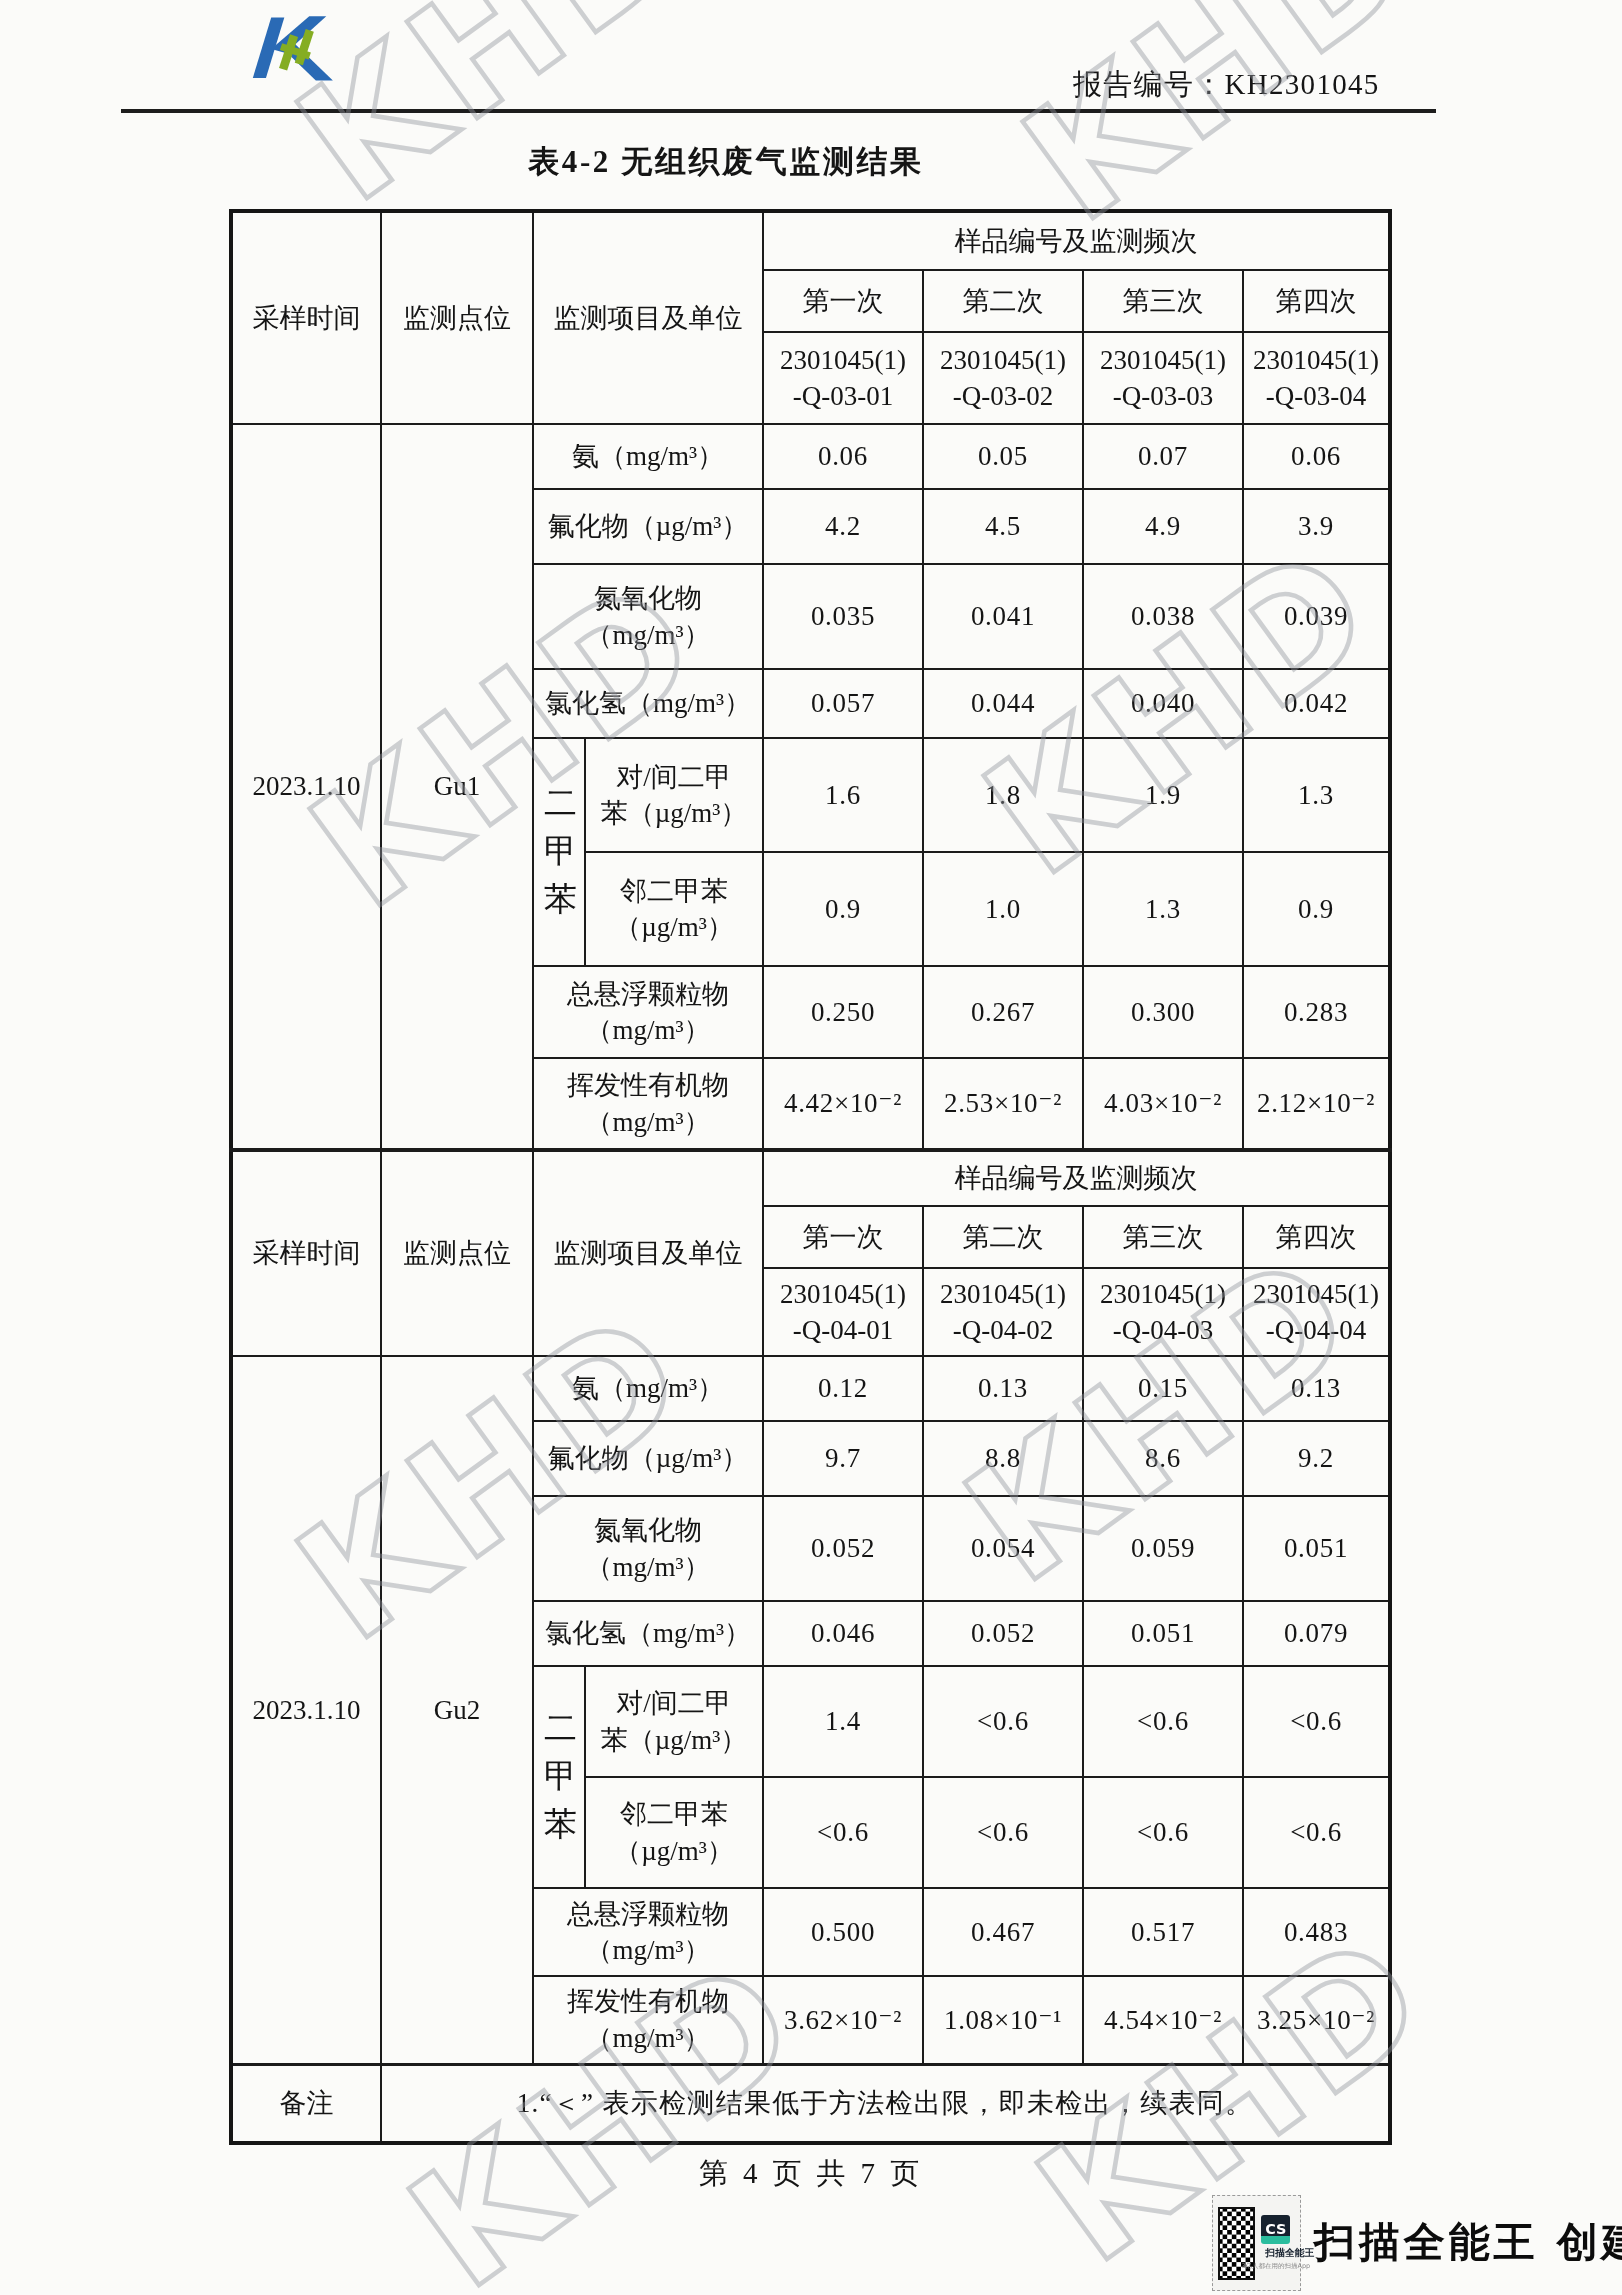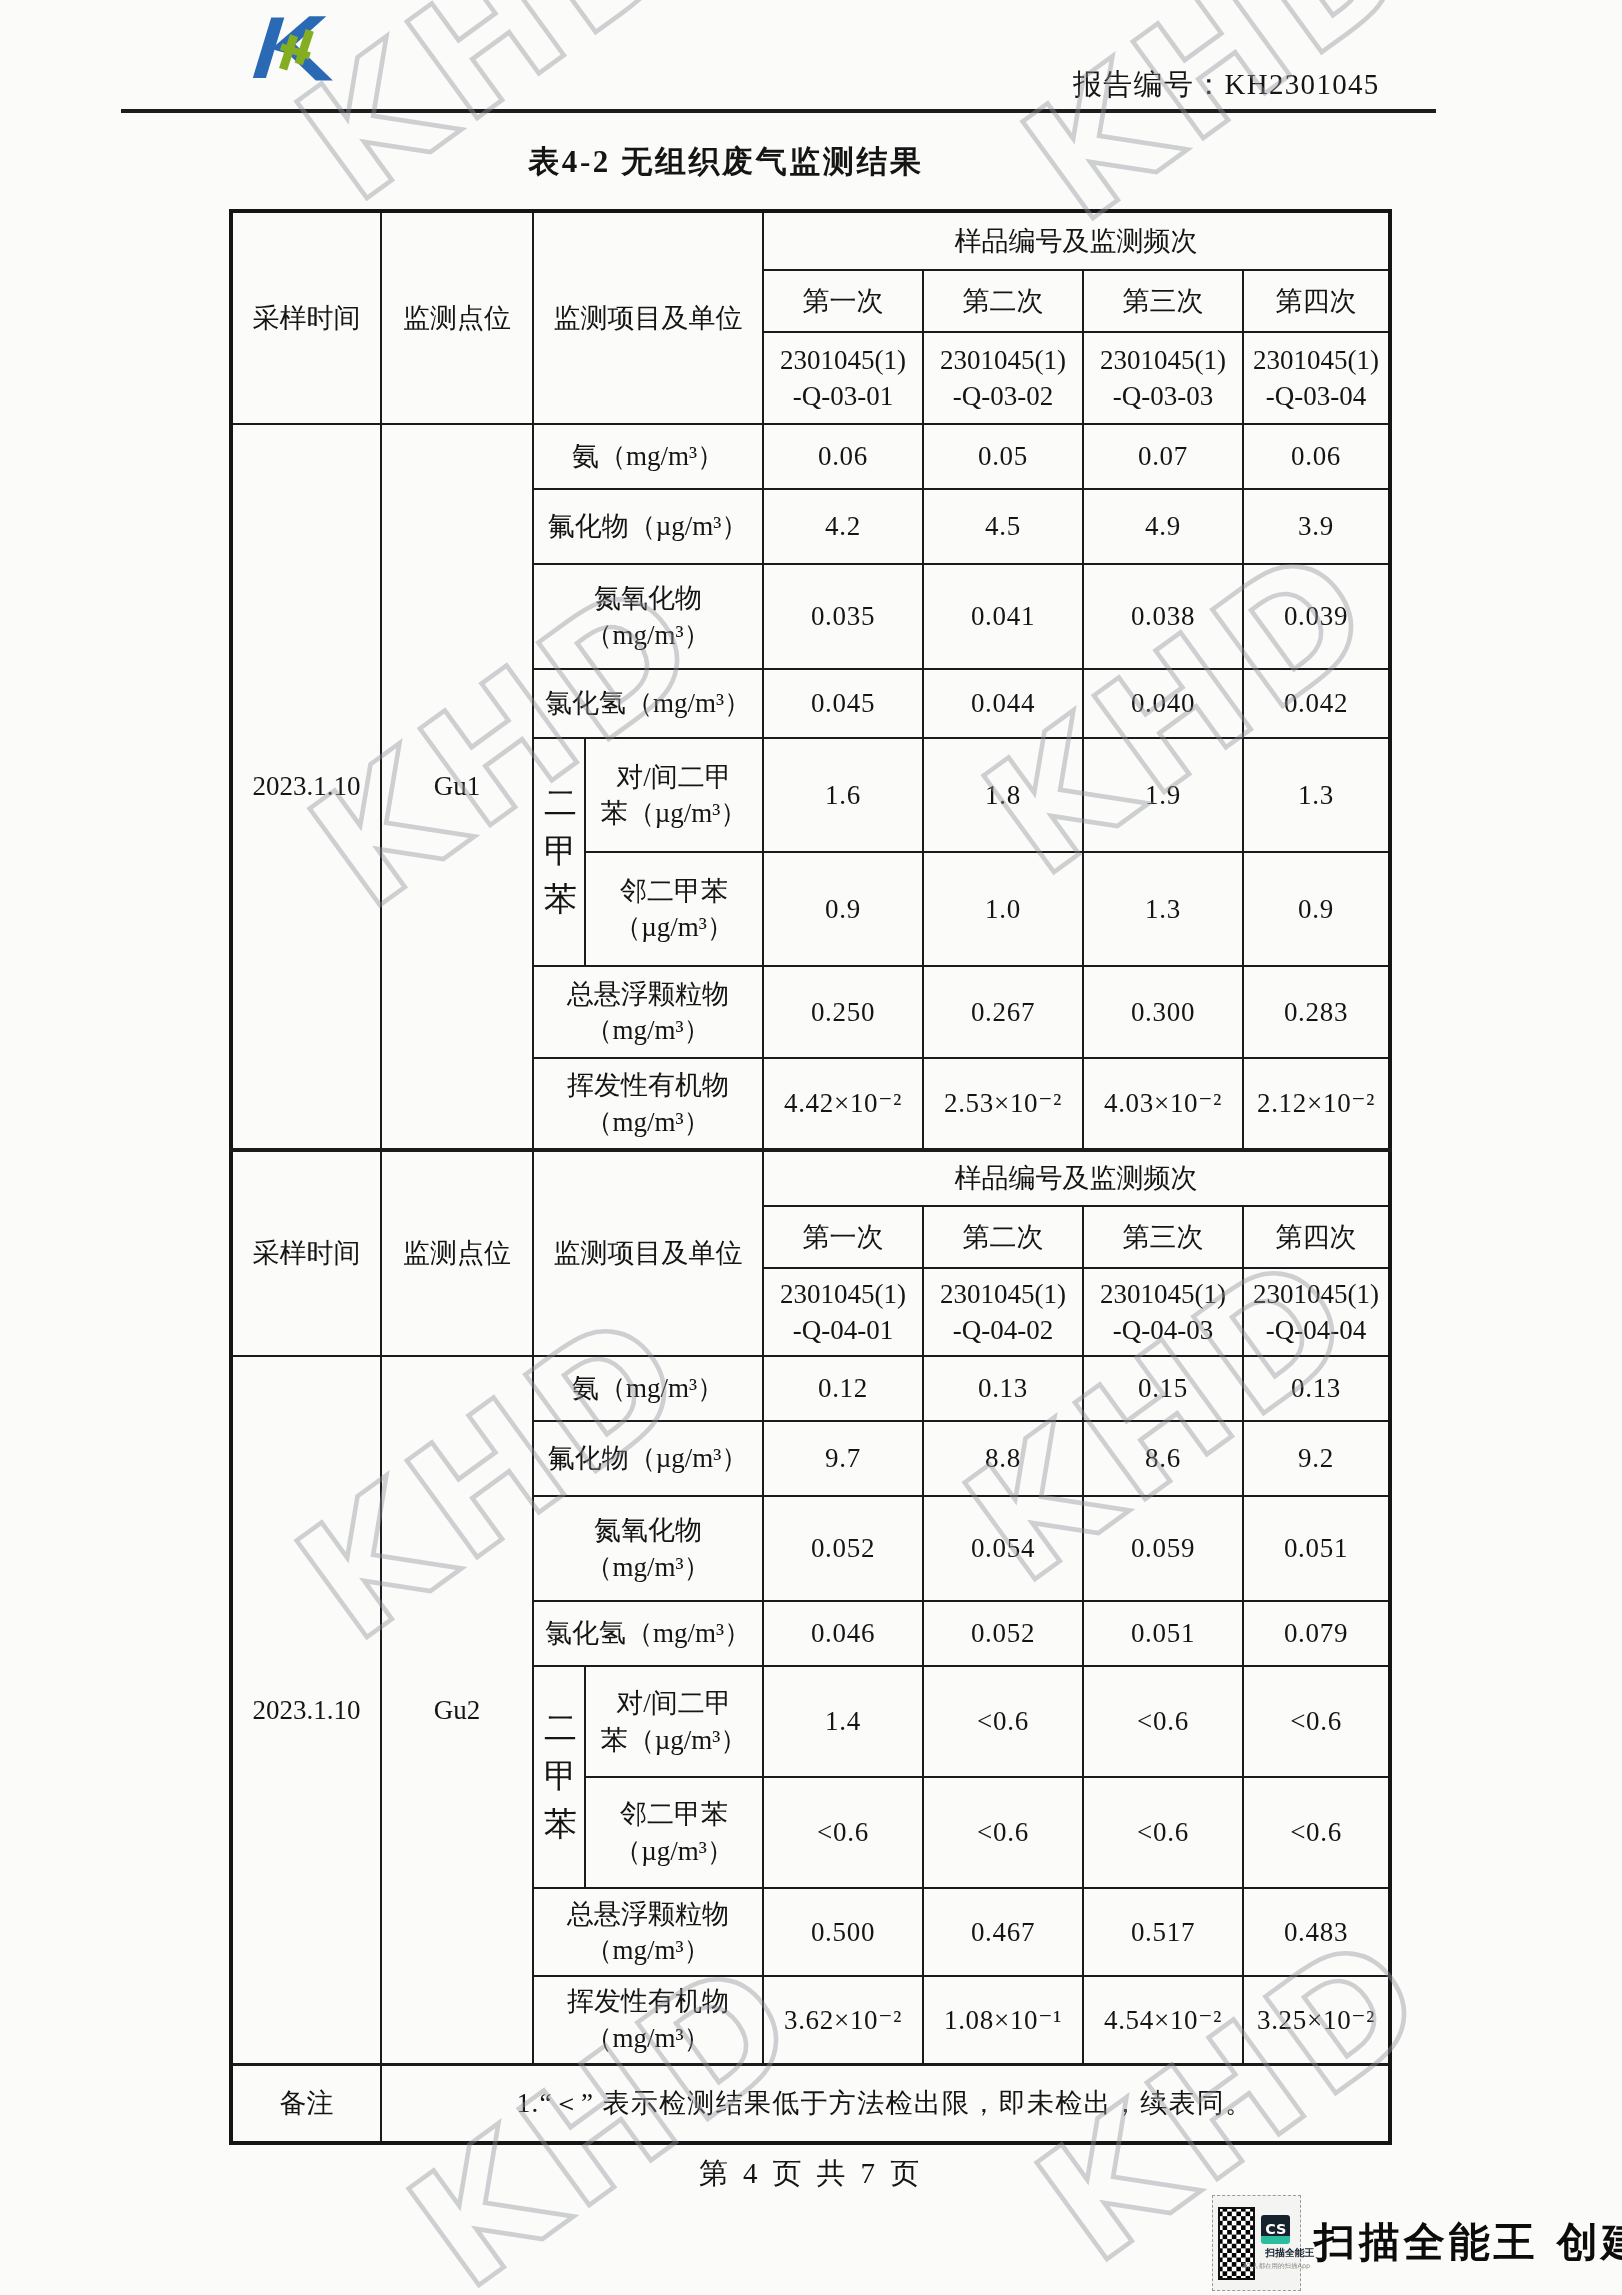--- a/index.html
+++ b/index.html
@@ -151,21 +151,21 @@
   </tr>
   <tr style="height:105px">
     <td colspan="2" class="lbl"><span>氮氧化物</span><span class="l2">（mg/m³）</span></td>
     <td class="val">0.035</td>
     <td class="val">0.041</td>
     <td class="val">0.038</td>
     <td class="val">0.039</td>
   </tr>
   <tr style="height:69px">
     <td colspan="2" class="lbl">氯化氢（mg/m³）</td>
-    <td class="val">0.045</td>
+    <td class="val">0.057</td>
     <td class="val">0.044</td>
     <td class="val">0.040</td>
     <td class="val">0.042</td>
   </tr>
   <tr style="height:114px">
     <td rowspan="2" class="vgroup">
           <span>二甲苯</span>
         </td>
     <td class="lbl"><span>对/间二甲</span><span class="l2">苯（µg/m³）</span></td>
     <td class="val">1.6</td>

